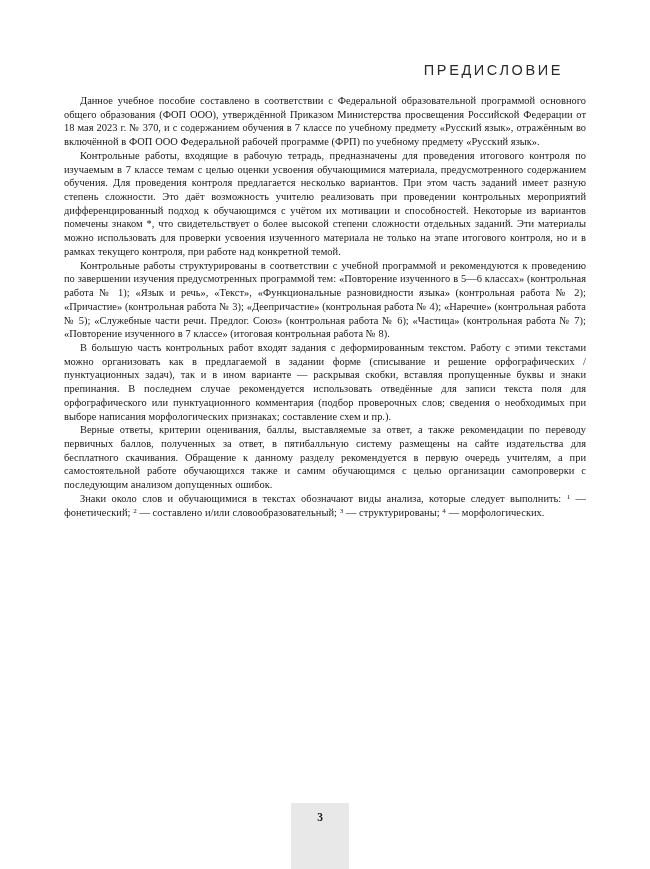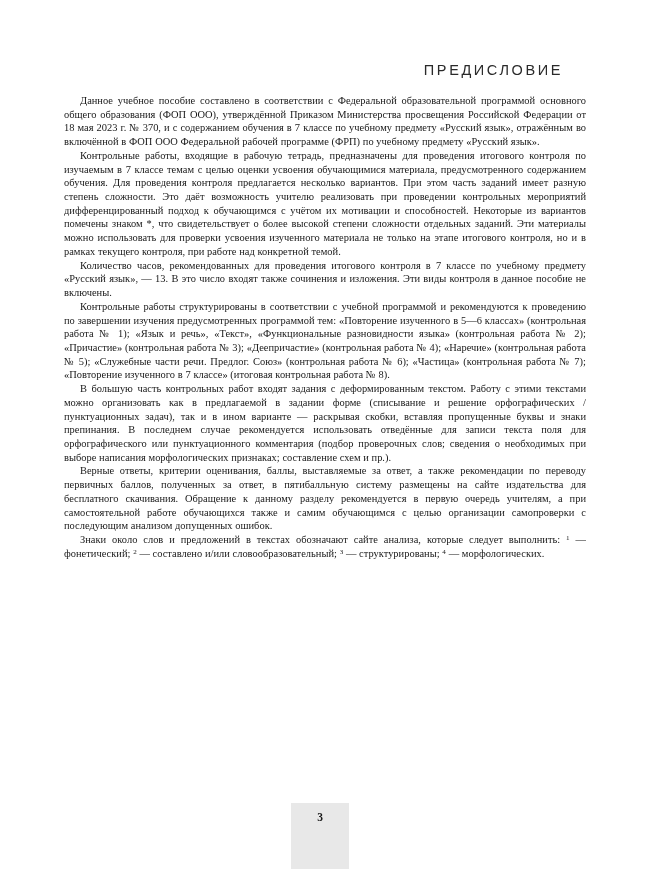--- a/index.html
+++ b/index.html
@@ -88,26 +88,25 @@
 </head>
 <body>
 
 <div class="page">
 
   <div class="page-title">ПРЕДИСЛОВИЕ</div>
 
   <div class="content">
     <p class="para">Данное учебное пособие составлено в соответствии с Федеральной образовательной программой основного общего образования (ФОП ООО), утверждённой Приказом Министерства просвещения Российской Федерации от 18 мая 2023 г. № 370, и с содержанием обучения в 7 классе по учебному предмету «Русский язык», отражённым во включённой в ФОП ООО Федеральной рабочей программе (ФРП) по учебному предмету «Русский язык».</p>
     <p class="para">Контрольные работы, входящие в рабочую тетрадь, предназначены для проведения итогового контроля по изучаемым в 7 классе темам с целью оценки усвоения обучающимися материала, предусмотренного содержанием обучения. Для проведения контроля предлагается несколько вариантов. При этом часть заданий имеет разную степень сложности. Это даёт возможность учителю реализовать при проведении контрольных мероприятий дифференцированный подход к обучающимся с учётом их мотивации и способностей. Некоторые из вариантов помечены знаком *, что свидетельствует о более высокой степени сложности отдельных заданий. Эти материалы можно использовать для проверки усвоения изученного материала не только на этапе итогового контроля, но и в рамках текущего контроля, при работе над конкретной темой.</p>
-    <p class="para">Количество часов, рекомендованных для проведения итогового контроля в 7 классе по учебному предмету «Русский язык», — 13. В это число входят также сочинения и изложения. Эти виды контроля в данное пособие не включены.</p>
     <p class="para">Контрольные работы структурированы в соответствии с учебной программой и рекомендуются к проведению по завершении изучения предусмотренных программой тем: «Повторение изученного в 5—6 классах» (контрольная работа № 1); «Язык и речь», «Текст», «Функциональные разновидности языка» (контрольная работа № 2); «Причастие» (контрольная работа № 3); «Деепричастие» (контрольная работа № 4); «Наречие» (контрольная работа № 5); «Служебные части речи. Предлог. Союз» (контрольная работа № 6); «Частица» (контрольная работа № 7); «Повторение изученного в 7 классе» (итоговая контрольная работа № 8).</p>
     <p class="para">В большую часть контрольных работ входят задания с деформированным текстом. Работу с этими текстами можно организовать как в предлагаемой в задании форме (списывание и решение орфографических / пунктуационных задач), так и в ином варианте — раскрывая скобки, вставляя пропущенные буквы и знаки препинания. В последнем случае рекомендуется использовать отведённые для записи текста поля для орфографического или пунктуационного комментария (подбор проверочных слов; сведения о необходимых при выборе написания морфологических признаках; составление схем и пр.).</p>
     <p class="para">Верные ответы, критерии оценивания, баллы, выставляемые за ответ, а также рекомендации по переводу первичных баллов, полученных за ответ, в пятибалльную систему размещены на сайте издательства для бесплатного скачивания. Обращение к данному разделу рекомендуется в первую очередь учителям, а при самостоятельной работе обучающихся также и самим обучающимся с целью организации самопроверки с последующим анализом допущенных ошибок.</p>
     <p class="para">
-      <span>Знаки около слов и предложений в текстах обозначают сайте анализа, которые следует выполнить: </span><sup>1</sup><span> — фонетический; </span><sup>2</sup><span> — составлено и/или словообразовательный; </span><sup>3</sup><span> — структурированы; </span><sup>4</sup><span> — морфологических.</span>
+      <span>Знаки около слов и обучающимися в текстах обозначают виды анализа, которые следует выполнить: </span><sup>1</sup><span> — фонетический; </span><sup>2</sup><span> — составлено и/или словообразовательный; </span><sup>3</sup><span> — структурированы; </span><sup>4</sup><span> — морфологических.</span>
     </p>
   </div>
 
   <div class="footer">
     <div class="page-number">3</div>
   </div>
 
 </div>
 
 </body></html>

